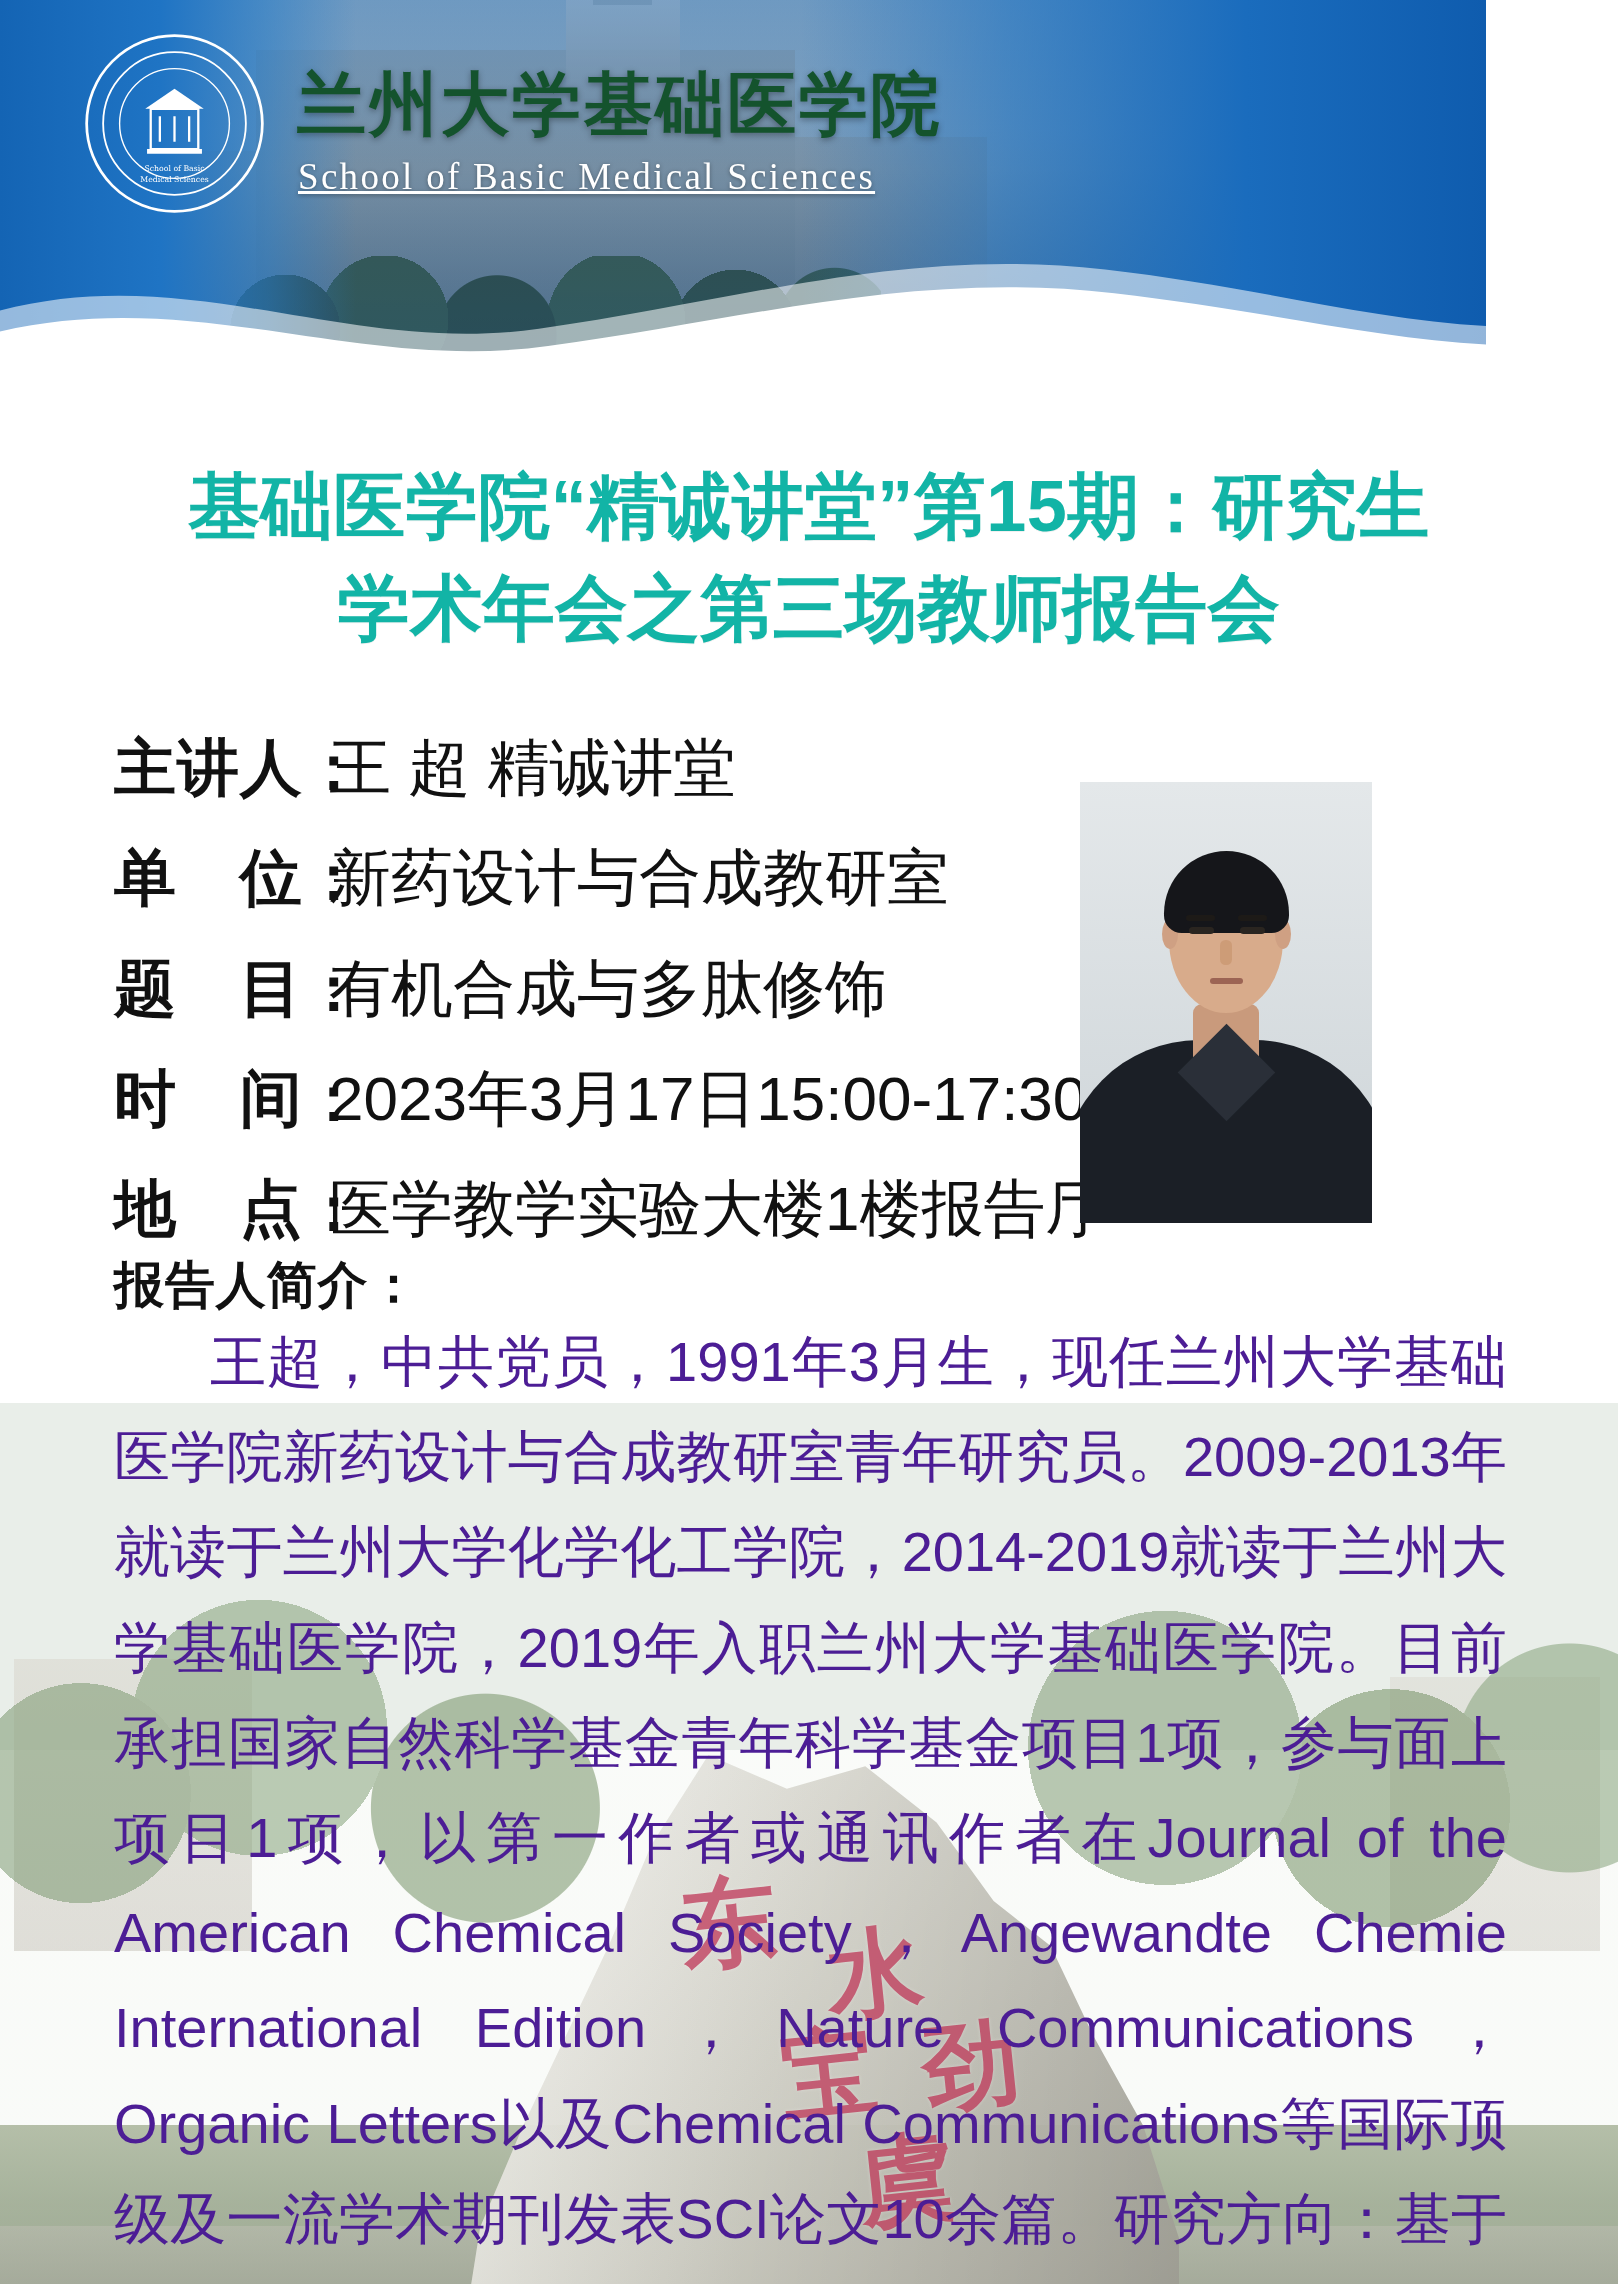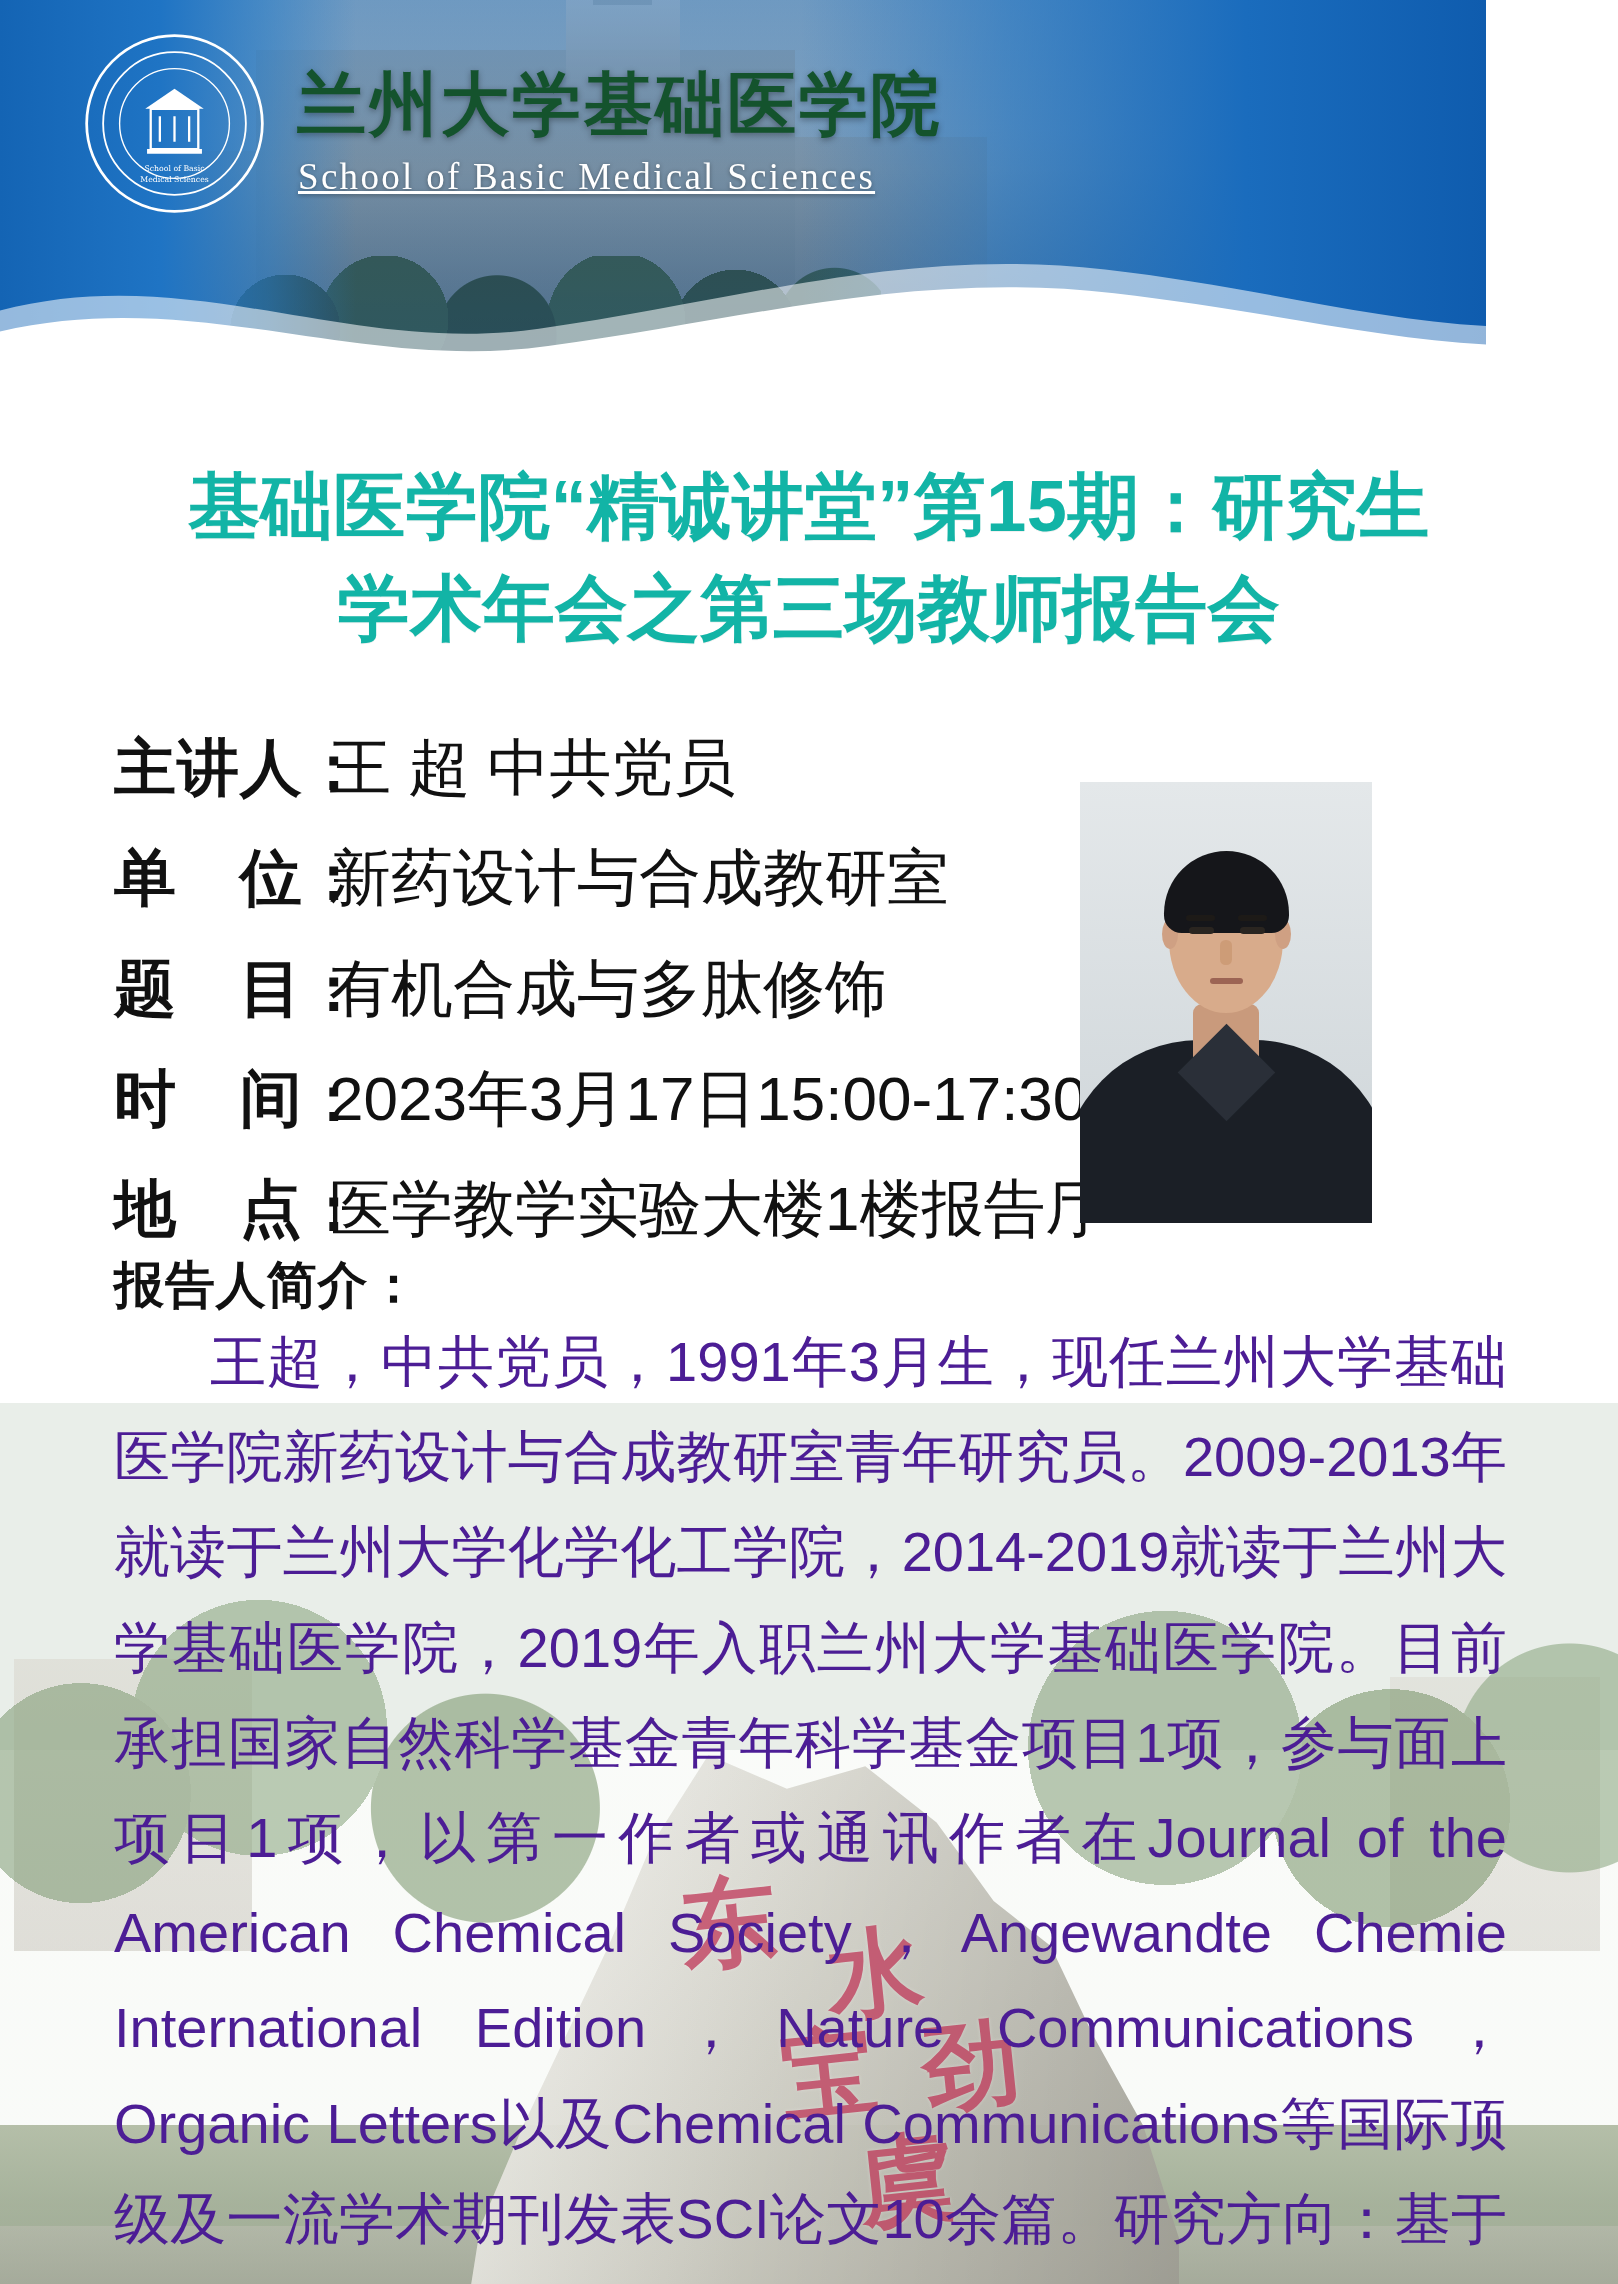--- a/index.html
+++ b/index.html
@@ -365,21 +365,21 @@
   <div class="content">
 
     <div class="title">
       <span class="title-line">基础医学院“精诚讲堂”第15期：研究生</span>
       <span class="title-line">学术年会之第三场教师报告会</span>
     </div>
 
     <div class="info">
       <div class="info-row">
         <span class="info-label">主讲人：</span>
-        <span class="info-value">王 超  中共党员</span>
+        <span class="info-value">王 超  精诚讲堂</span>
       </div>
       <div class="info-row">
         <span class="info-label">单　位：</span>
         <span class="info-value">新药设计与合成教研室</span>
       </div>
       <div class="info-row">
         <span class="info-label">题　目：</span>
         <span class="info-value">有机合成与多肽修饰</span>
       </div>
       <div class="info-row">

